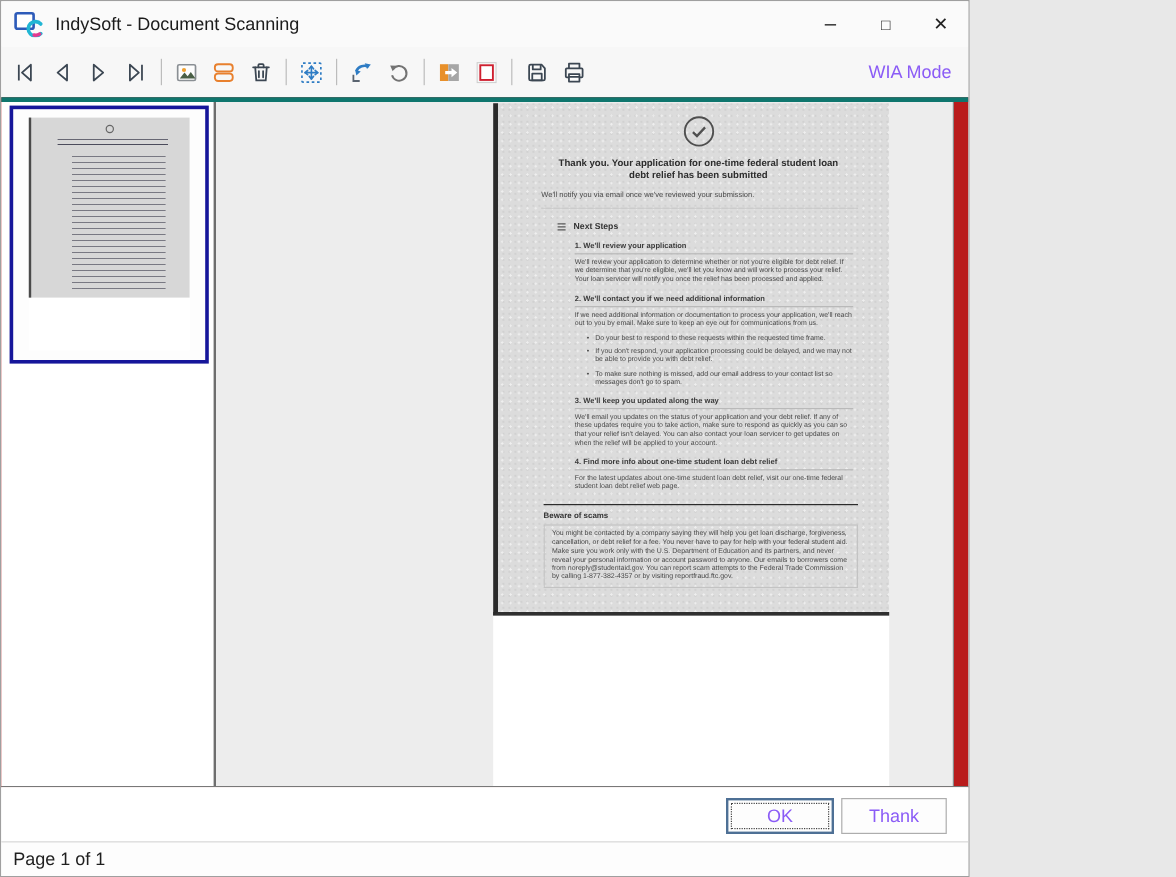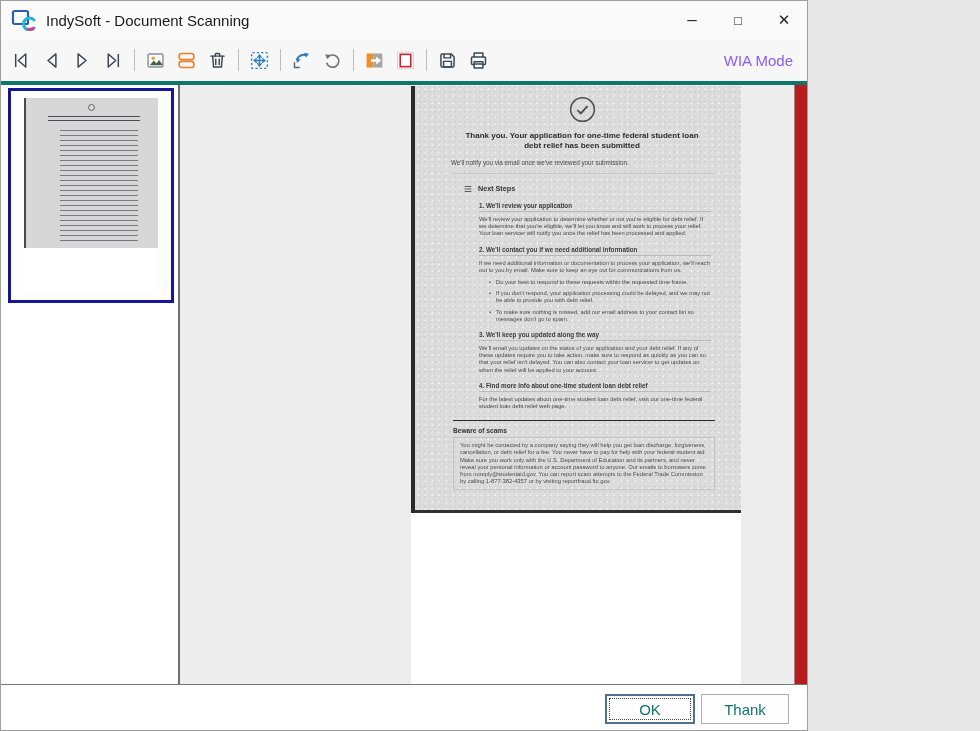--- a/index.html
+++ b/index.html
@@ -60,21 +60,21 @@
   .step-title { font-size:6.3px; font-weight:bold; color:#3a3a3a; border-bottom:1px solid #b9b9b9; padding-bottom:2px; margin-bottom:4px; }
   .step-body { font-size:5.8px; line-height:7.2px; color:#474747; }
   .bullets { margin:5px 0 2px 10px; list-style:none; }
   .bullets li { font-size:5.8px; line-height:7.2px; color:#474747; margin-bottom:4px; padding-left:7px; position:relative; }
   .bullets li::before { content:"•"; position:absolute; left:0; top:0; }
   .doc-hr { border:none; border-top:1.5px solid #2c2c2c; margin:10px 0 6px 4px; }
   .scams-title { font-size:6.6px; font-weight:bold; color:#333; margin:0 0 3px 4px; }
   .scams-box { border:1px solid #c3c3c3; padding:4px 6px; margin-left:4px; font-size:5.8px; line-height:7.2px; color:#474747; }
   
   .btn-row { height:45px; background:#fff; position:relative; flex:0 0 auto; }
-  .btn { position:absolute; top:9px; height:30px; background:#fdfdfd; font-size:15px; color:#0f766e; font-family:"Liberation Sans", sans-serif; }
+  .btn { position:absolute; top:9px; height:30px; background:#fdfdfd; font-size:15px; color:#8b5cf6; font-family:"Liberation Sans", sans-serif; }
   .btn-ok { right:112px; width:90px; border:2px solid #4e7095; outline:1px dotted #444; outline-offset:-5px; }
   .btn-cancel { right:18px; width:88px; border:1px solid #adadad; }
   
   .statusbar { height:29px; background:#fdfdfd; border-top:1px solid #d2d2d2; display:flex; align-items:center; padding-left:10px; font-size:15px; color:#1f1f1f; flex:0 0 auto; }
 </style>
 </head>
 <body>
 
 <div class="window">
 
@@ -253,14 +253,17 @@
         </div>
       </div>
     </div>
   </div>
 
   <div class="btn-row">
     <button class="btn btn-ok">OK</button>
     <button class="btn btn-cancel">Thank</button>
   </div>
 
+  <div class="statusbar">
+    <span>Page 1 of 1</span>
+  </div>
 
 </div>
 
 </body></html>

